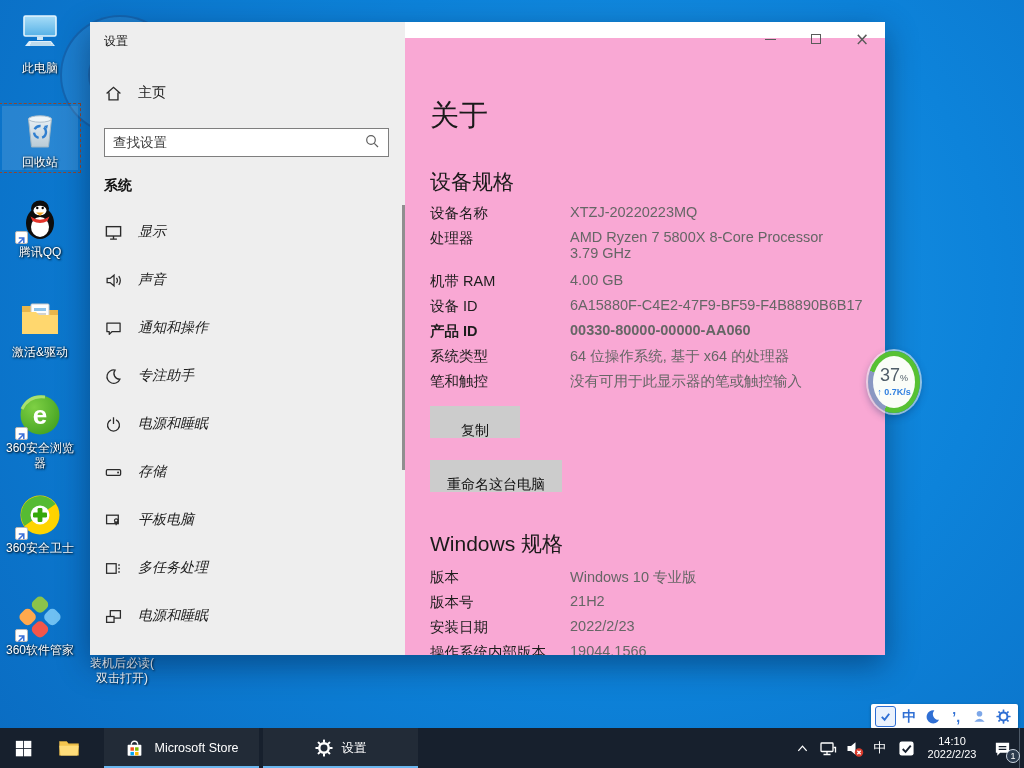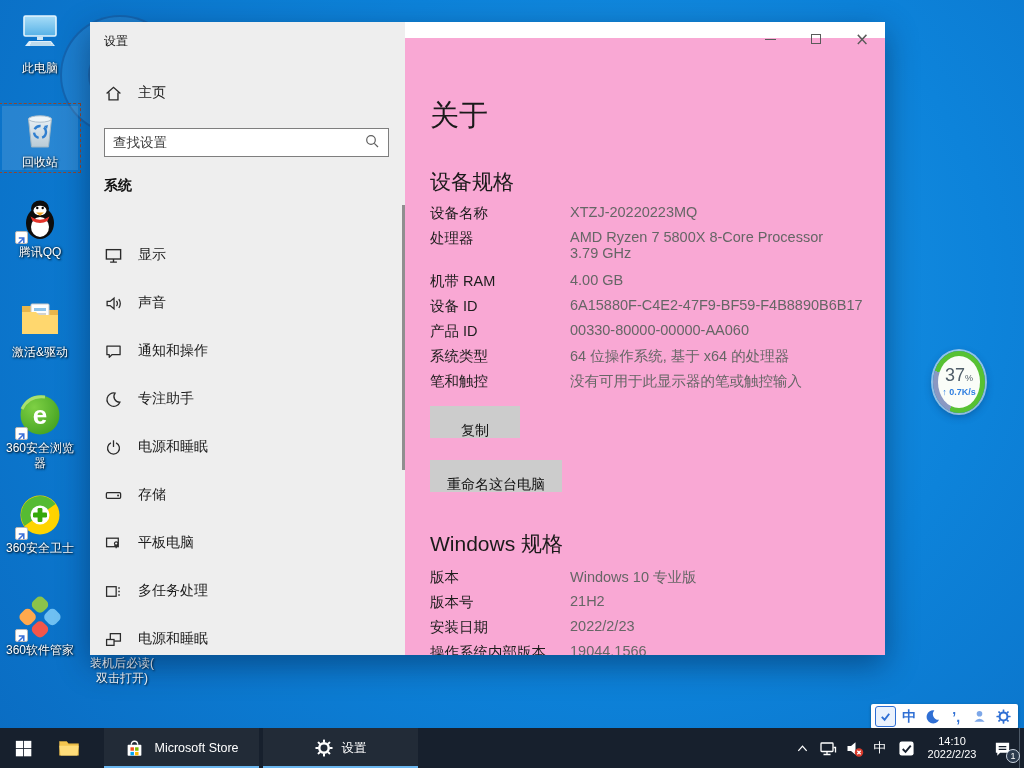--- a/index.html
+++ b/index.html
@@ -40,38 +40,38 @@
   .home-row { position:absolute; left:14px; top:62px; display:flex; align-items:center; gap:16px;
     font-size:14px; color:#1b1b1b; cursor:pointer; }
   #search-box { position:absolute; left:14px; top:106px; width:285px; height:29px; background:#fff;
     border:1px solid #7e7e7e; display:flex; align-items:center; }
   #search-box input { flex:1; border:none; outline:none; background:transparent;
     font-size:13.5px; color:#ef4444; padding:0 8px;
     font-family:"Liberation Sans","DejaVu Sans",sans-serif; }
   #search-box input::placeholder { color:#3c3c3c; opacity:1; }
   .search-glyph { margin-right:9px; color:#5f5f5f; }
   .section-header { position:absolute; left:14px; top:155px; font-size:14px; font-weight:bold; color:#111; }
-  #nav-list { position:absolute; left:0; top:209px; width:312px; }
+  #nav-list { position:absolute; left:0; top:186px; width:312px;font-style:italic; }
   .nav-item { height:48px; display:flex; align-items:center; padding-left:14px; gap:16px;
     font-size:14px; color:#1b1b1b; cursor:pointer; }
   .nav-ic { width:18px; height:18px; display:flex; align-items:center; justify-content:center; color:#2b2b2b; }
   .side-scroll { position:absolute; left:312px; top:183px; width:3px; height:265px; background:#8f8f8f; }
 
   #main { position:absolute; left:315px; top:16px; width:480px; height:633px; background:#f9a8d4; }
   #page-title { position:absolute; left:25px; top:58px; font-size:29px; font-weight:300; color:#1a1a1a; }
   .sec-heading { position:absolute; left:25px; font-size:21px; font-weight:300; color:#1a1a1a; }
   .spec-row { position:absolute; left:25px; width:440px; font-size:14.5px; display:flex; }
   .spec-label { width:140px; color:#1d1d1d; flex:none; }
   .spec-value { color:#666; }
   .gray-btn { position:absolute; left:25px; height:30px; background:#cccccc; border:none;
     font-size:14px; color:#111; padding:16px 17px; cursor:pointer;
     font-family:"Liberation Sans","DejaVu Sans",sans-serif; }
 
   
-  #ball { position:absolute; left:933px; top:351px; width:52px; height:62px; border-radius:50%;
+  #ball { position:absolute; left:868px; top:351px; width:52px; height:62px; border-radius:50%;
     background:conic-gradient(from 0deg, #57c133 0deg 198deg, #8a98c2 198deg 296deg, #57c133 296deg 360deg);
     box-shadow:0 0 0 2px rgba(255,255,255,.55), 0 3px 8px rgba(0,40,90,.45); cursor:pointer; }
   #ball .inner { position:absolute; inset:5px; border-radius:50%; background:#fafdf8;
     display:flex; flex-direction:column; align-items:center; justify-content:center; }
   #ball .pct { font-size:18px; color:#4f5d68; line-height:18px; }
   #ball .pct .unit { font-size:9px; }
   #ball .spd { font-size:9px; color:#2f7fe0; font-weight:bold; line-height:11px; }
 
   
   #ime-bar { position:absolute; left:871px; top:704px; width:147px; height:25px; background:#fff;
@@ -365,21 +365,21 @@
         </span>
       </div>
       <div class="spec-row" style="top:234px;">
         <span class="spec-label">机带 RAM</span>
         <span class="spec-value">4.00 GB</span>
       </div>
       <div class="spec-row" style="top:259px;">
         <span class="spec-label">设备 ID</span>
         <span class="spec-value">6A15880F-C4E2-47F9-BF59-F4B8890B6B17</span>
       </div>
-      <div class="spec-row" style="top:284px;">
+      <div class="spec-row" style="top:284px;font-weight:bold;">
         <span class="spec-label">产品 ID</span>
         <span class="spec-value">00330-80000-00000-AA060</span>
       </div>
       <div class="spec-row" style="top:309px;">
         <span class="spec-label">系统类型</span>
         <span class="spec-value">64 位操作系统, 基于 x64 的处理器</span>
       </div>
       <div class="spec-row" style="top:334px;">
         <span class="spec-label">笔和触控</span>
         <span class="spec-value">没有可用于此显示器的笔或触控输入</span>

